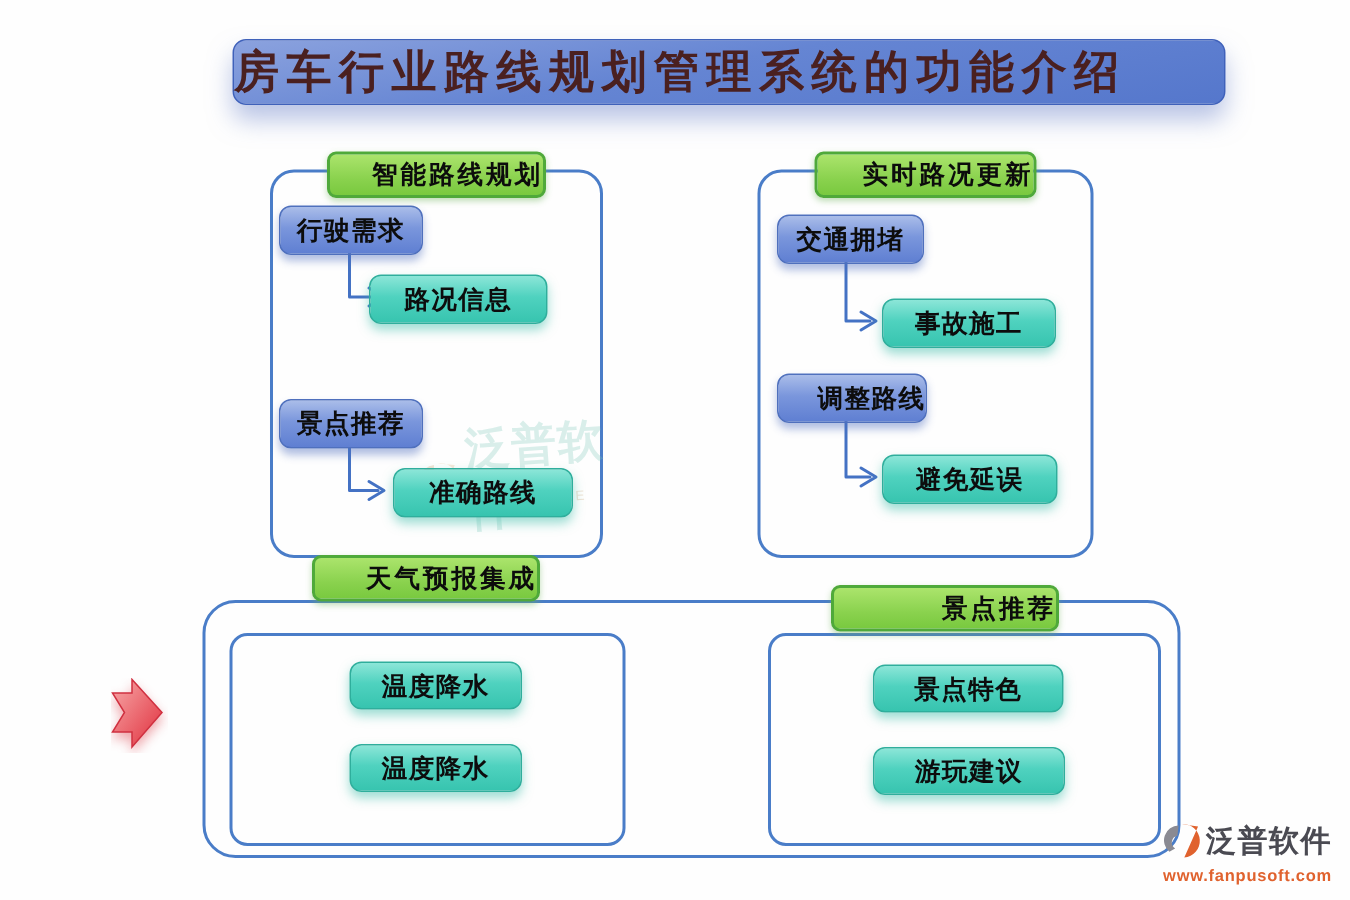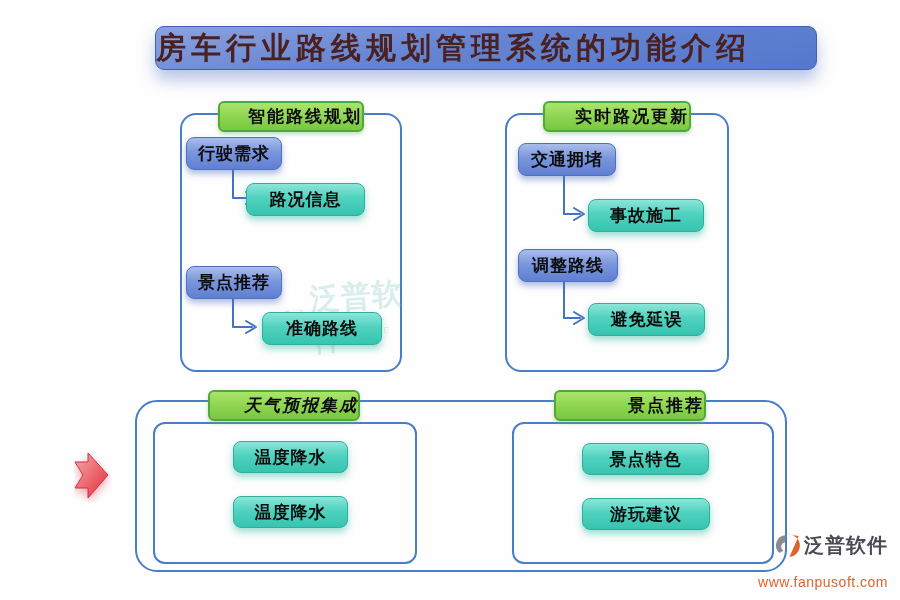--- a/index.html
+++ b/index.html
@@ -63,22 +63,22 @@
     display:flex;align-items:center;gap:4px;pointer-events:none;
   }
   .watermark .wm-text{font-size:30px;font-weight:bold;color:#7bc6b8;letter-spacing:1px;}
   .watermark .wm-sub{position:absolute;left:46px;top:40px;font-size:9px;color:#c79b6a;letter-spacing:2px;
     font-family:"Liberation Sans",sans-serif;}
 
   
   .brand{position:absolute;right:12px;bottom:10px;width:130px;text-align:right;z-index:6;}
   .brand-row{display:flex;align-items:center;justify-content:flex-end;gap:3px;}
   .brand-name{font-size:20px;font-weight:bold;color:#4a4a52;letter-spacing:1px;}
-  .brand-url{font-size:14px;font-weight:normal;color:#e0622e;letter-spacing:.5px;
-    font-family:"Liberation Sans",sans-serif;margin-top:15px;}
+  .brand-url{font-size:11px;font-weight:bold;color:#e0622e;letter-spacing:.5px;
+    font-family:"Liberation Sans",sans-serif;margin-top:4px;}
 </style>
 </head>
 <body>
 
 <div class="canvas">
 
   <div class="title-banner">
     <span>房车行业路线规划管理系统的功能介绍</span>
   </div>
 
@@ -140,30 +140,30 @@
   <div class="gbox" style="left:505px;top:113px;width:220px;height:255px;"></div>
   <div class="ghead" style="left:543px;top:101px;width:144px;">
     <span>实时路况更新</span>
   </div>
   <div class="node node-blue" style="left:518px;top:143px;width:96px;">
     <span>交通拥堵</span>
   </div>
   <div class="node node-teal" style="left:588px;top:199px;width:114px;">
     <span>事故施工</span>
   </div>
-  <div class="node node-blue" style="left:518px;top:249px;width:98px;">
+  <div class="node node-blue" style="left:518px;top:249px;width:98px;justify-content:flex-end;">
     <span>调整路线</span>
   </div>
   <div class="node node-teal" style="left:588px;top:303px;width:115px;">
     <span>避免延误</span>
   </div>
 
   <div class="gbox-big" style="left:135px;top:400px;width:648px;height:168px;"></div>
 
-  <div class="ghead" style="left:208px;top:390px;width:148px;font-style:italic;">
+  <div class="ghead" style="left:208px;top:370px;width:148px;">
     <span>天气预报集成</span>
   </div>
   <div class="inner-box" style="left:153px;top:422px;width:260px;height:138px;"></div>
   <div class="node node-teal" style="left:233px;top:441px;width:113px;height:30px;">
     <span>温度降水</span>
   </div>
   <div class="node node-teal" style="left:233px;top:496px;width:113px;height:30px;">
     <span>温度降水</span>
   </div>
 

